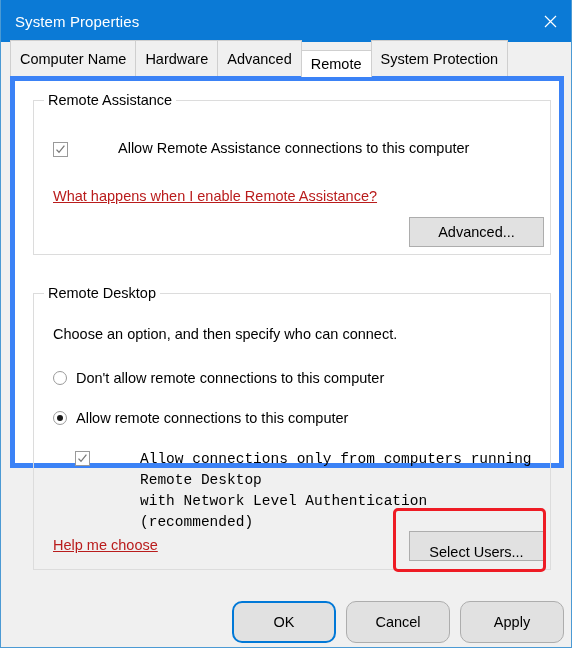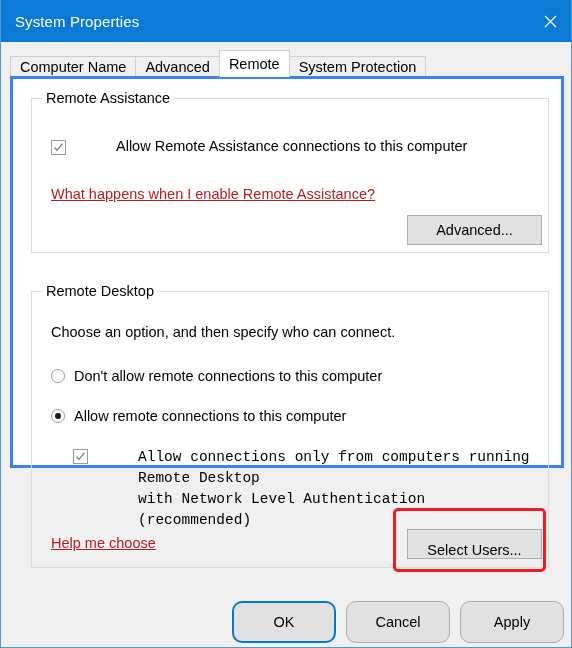--- a/index.html
+++ b/index.html
@@ -58,21 +58,21 @@
   .tabstrip {
     position: absolute;
     left: 9px;
     top: 50px;
     height: 26px;
     display: flex;
     align-items: flex-end;
   }
   .tab {
     box-sizing: border-box;
-    height: 20px;
+    height: 36px;
     padding: 0 9px;
     background: #f0f0f0;
     border: 1px solid #cfcfcf;
     border-bottom: none;
     display: flex;
     align-items: center;
     font-size: 14.5px;
     color: #000000;
     white-space: nowrap;
     margin-right: -1px;
@@ -89,21 +89,21 @@
 
   
   .panel {
     position: absolute;
     left: 9px;
     top: 76px;
     width: 554px;
     height: 392px;
     box-sizing: border-box;
     background: #ffffff;
-    border: 3px solid #3b82f6;
+    border: 5px solid #3b82f6;
     z-index: 2;
   }
 
   
   .group {
     position: absolute;
     box-sizing: border-box;
     border: 1px solid #dcdcdc;
   }
   .group-title {
@@ -234,20 +234,23 @@
     <div class="close-btn">
       <svg width="13" height="13" viewBox="0 0 13 13" aria-hidden="true">
         <path d="M1 1 L12 12 M12 1 L1 12" stroke="#ffffff" stroke-width="1.2" fill="none"></path>
       </svg>
     </div>
   </div>
 
   <div class="tabstrip">
     <div class="tab">
       <span>Computer Name</span>
+    </div>
+    <div class="tab">
+      <span>Hardware</span>
     </div>
     <div class="tab">
       <span>Advanced</span>
     </div>
     <div class="tab active">
       <span>Remote</span>
     </div>
     <div class="tab">
       <span>System Protection</span>
     </div>

